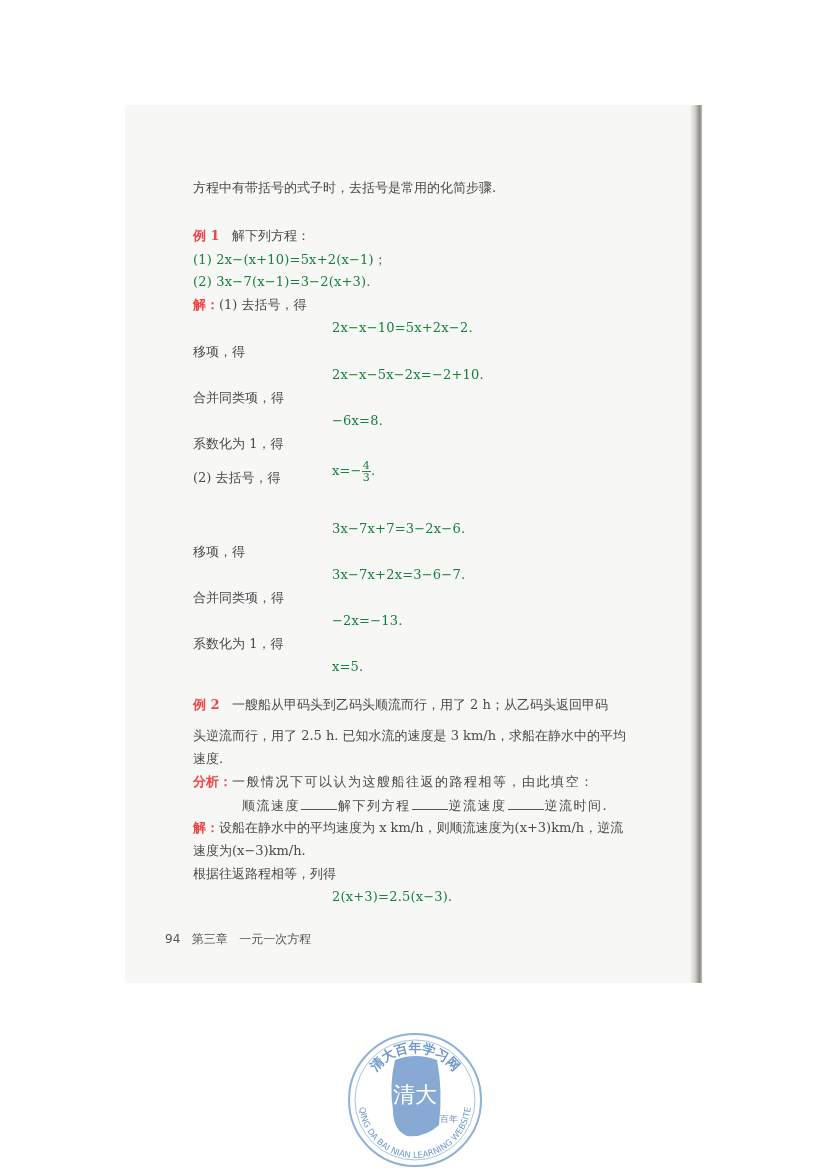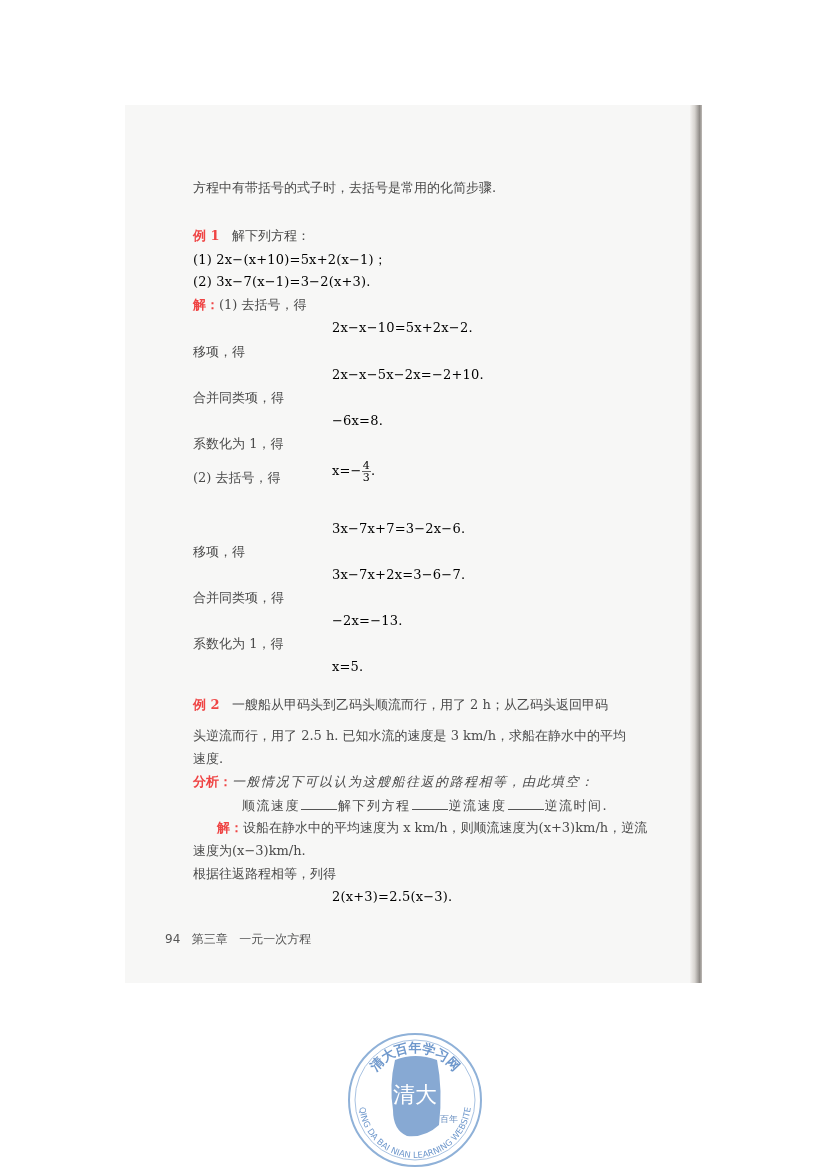--- a/index.html
+++ b/index.html
@@ -10,21 +10,21 @@
     .page {
       position: absolute; left: 125px; top: 105px; width: 577px; height: 878px;
       background: #f7f7f6;
     }
     .page-edge {
       position: absolute; left: 690px; top: 105px; width: 12px; height: 878px;
       background: linear-gradient(to right, #f4f3f1 0%, #d6d3cf 40%, #8f8b87 80%, #bdb9b5 100%);
     }
     .line { position: absolute; font-size: 13px; line-height: 16px; white-space: nowrap; }
     .blue { color: #ef4444; font-weight: bold; }
-    .math { font-style: normal; color: #000000; letter-spacing: 0.2px; }
+    .math { font-style: normal; color: #15803d; letter-spacing: 0.2px; }
     .blank { display: inline-block; width: 36px; border-bottom: 1px solid #555; margin: 0 1px; height: 12px; vertical-align: baseline; }
     .frac { display: inline-block; vertical-align: middle; text-align: center; font-size: 11px; line-height: 11px; }
     .frac .num { display: block; border-bottom: 1px solid #666; padding: 0 1px; }
     .frac .den { display: block; }
     .footer { position: absolute; font-size: 12px; color: #555; font-family: "DejaVu Sans", sans-serif; }
     .stamp { position: absolute; left: 345px; top: 1030px; width: 140px; height: 139px; }
   </style>
 </head>
 <body>
 
@@ -63,26 +63,26 @@
 <div class="line math" style="left:332px;top:659px;">x=5.</div>
 
 <div class="line" style="left:193px;top:681px;margin-top:16px;">
   <span class="blue">例 2</span>&nbsp;&nbsp;
   <span>一艘船从甲码头到乙码头顺流而行，用了 2 h；从乙码头返回甲码</span>
 </div>
 <div class="line" style="left:193px;top:728px;text-align:center;">头逆流而行，用了 2.5 h. 已知水流的速度是 3 km/h，求船在静水中的平均</div>
 <div class="line" style="left:193px;top:751px;">速度.</div>
 
 <div class="line" style="left:193px;top:774px;">
-  <span class="blue">分析：</span><span style="letter-spacing:1.5px;font-style:italic;">一般情况下可以认为这艘船往返的路程相等，由此填空：</span>
+  <span class="blue">分析：</span><span style="letter-spacing:1.5px;">一般情况下可以认为这艘船往返的路程相等，由此填空：</span>
 </div>
 <div class="line" style="left:242px;top:797px;letter-spacing:1.5px;">
   <span>顺流速度</span><span class="blank"></span><span>解下列方程</span><span class="blank"></span><span>逆流速度</span><span class="blank"></span><span>逆流时间.</span>
 </div>
-<div class="line" style="left:193px;top:820px;margin-left:24px;">
+<div class="line" style="left:193px;top:820px;">
   <span class="blue">解：</span><span>设船在静水中的平均速度为 x km/h，则顺流速度为(x+3)km/h，逆流</span>
 </div>
 <div class="line" style="left:193px;top:843px;">速度为(x−3)km/h.</div>
 <div class="line" style="left:193px;top:866px;">根据往返路程相等，列得</div>
 <div class="line math" style="left:332px;top:889px;">2(x+3)=2.5(x−3).</div>
 
 <div class="footer" style="left:165px;top:931px;">
   <span>94</span>&nbsp;&nbsp;
   <span>第三章</span>&nbsp;&nbsp;
   <span>一元一次方程</span>

